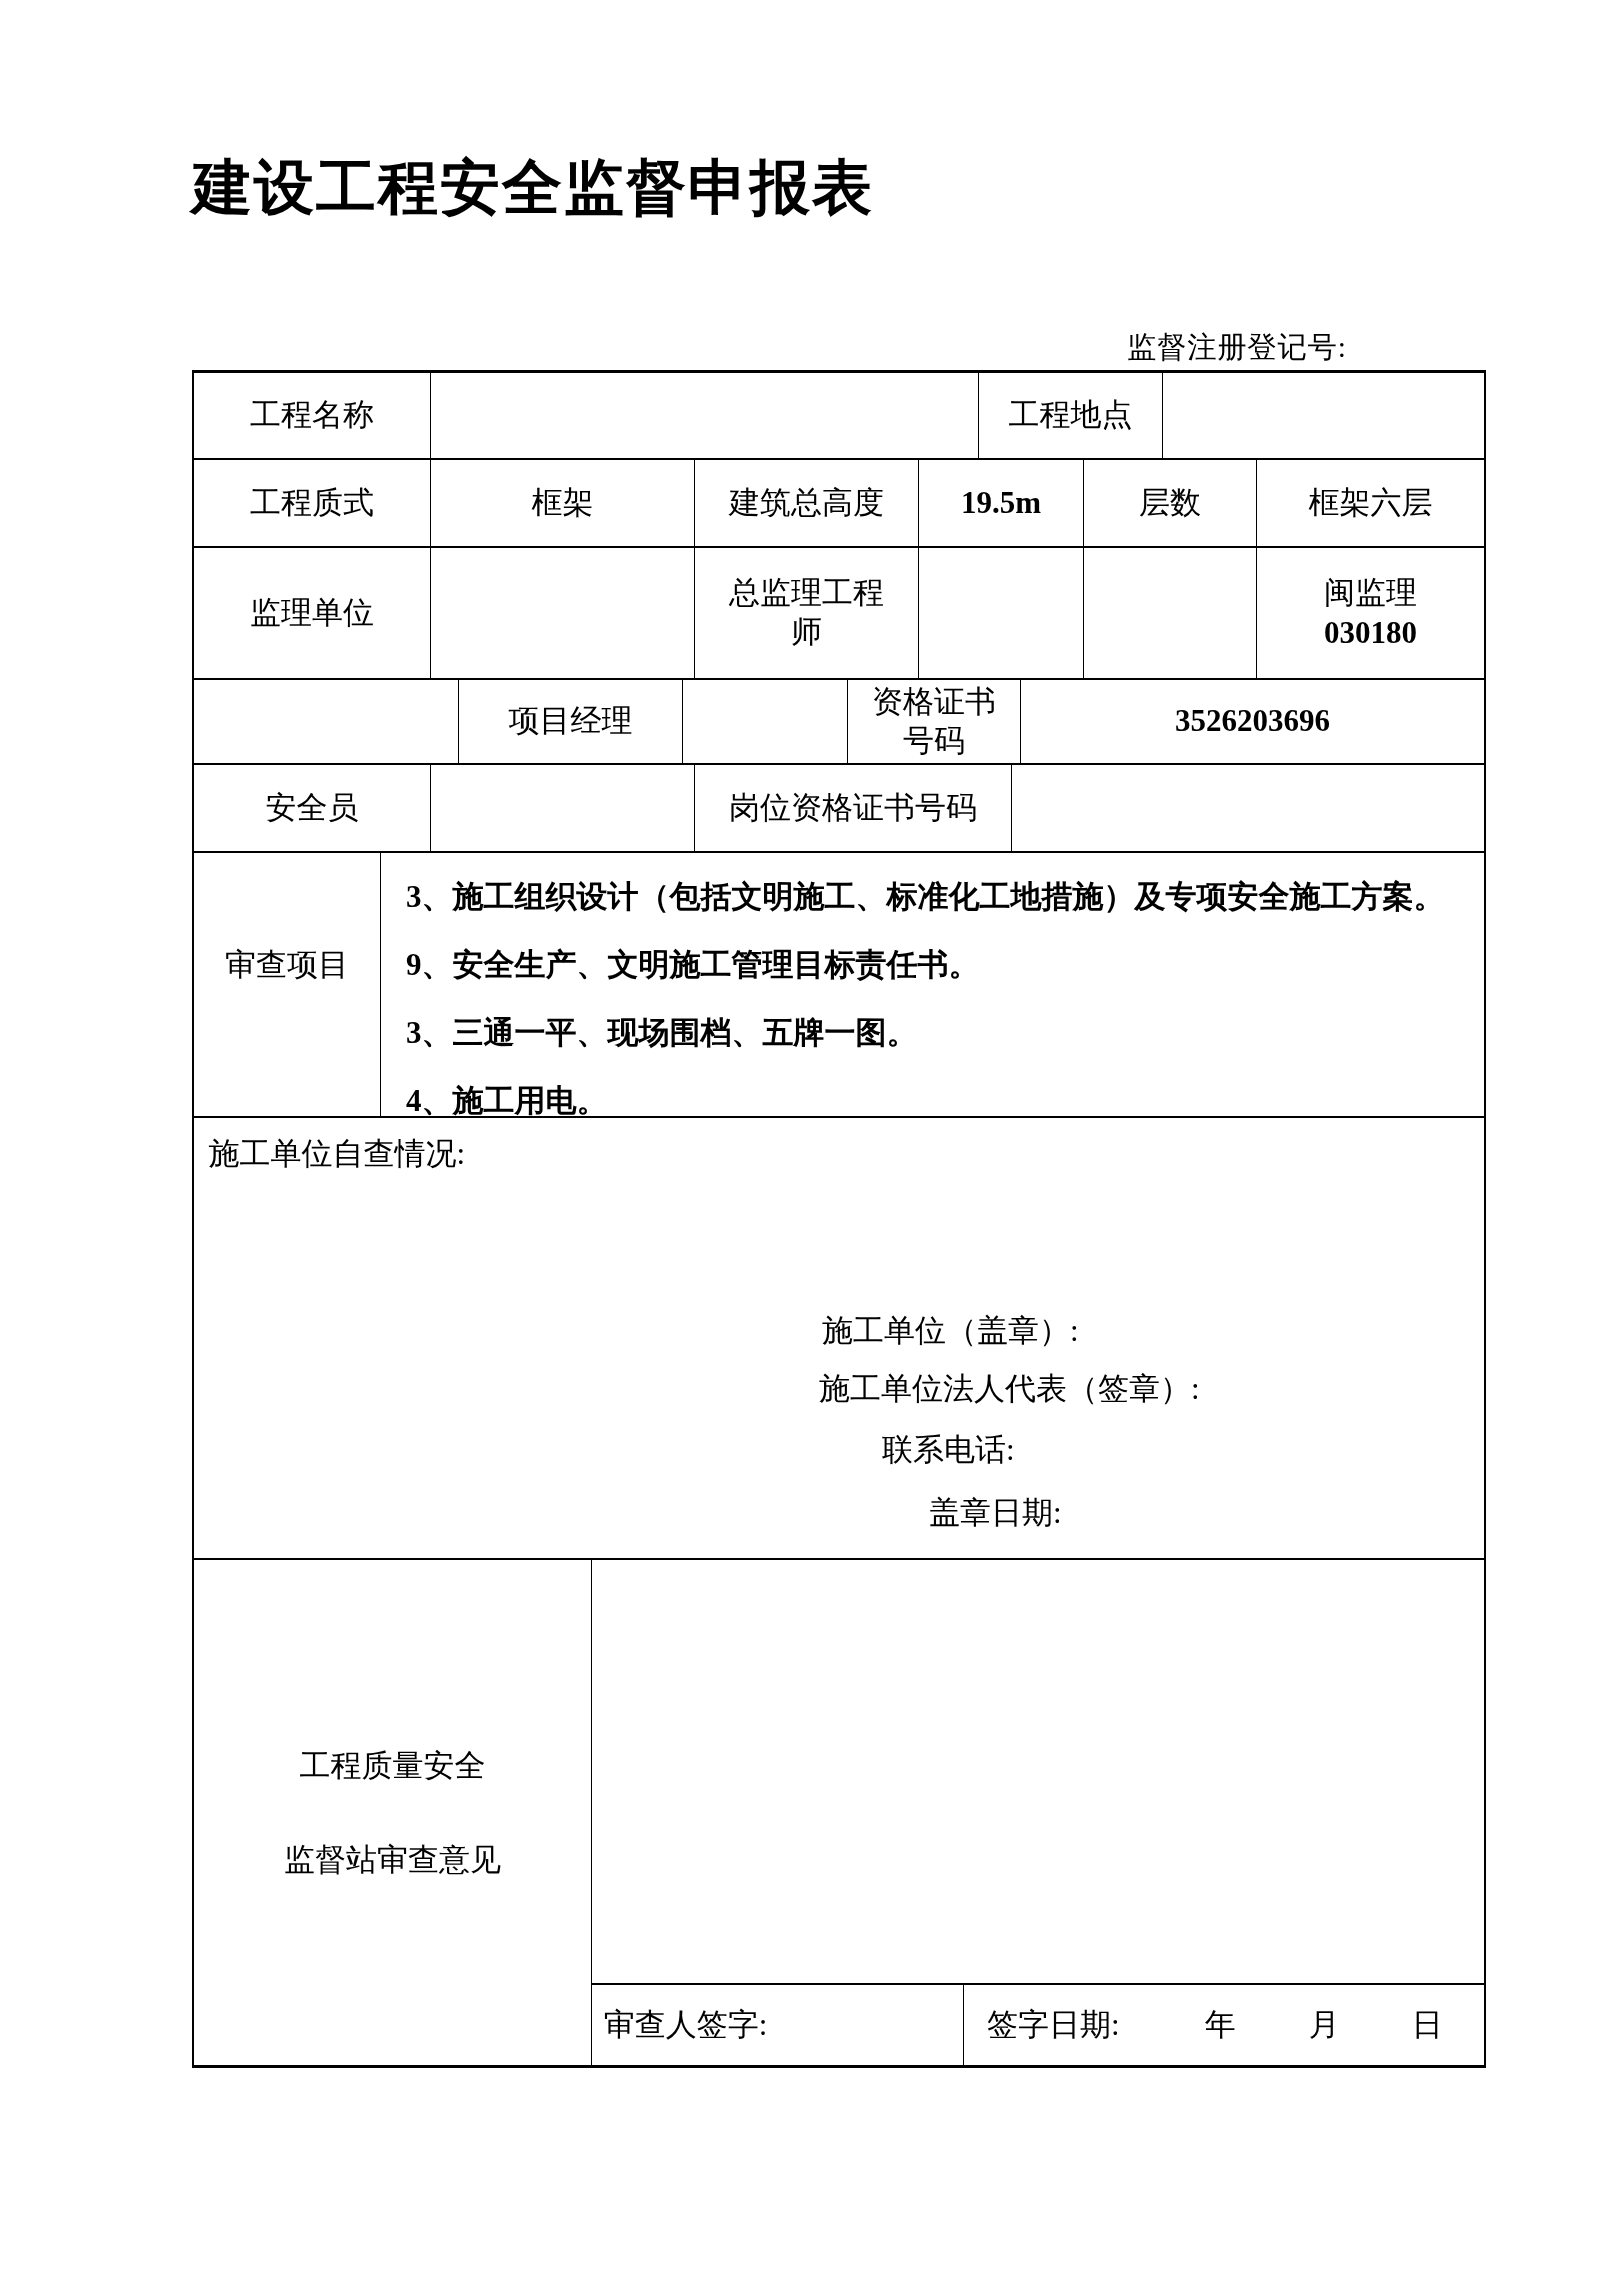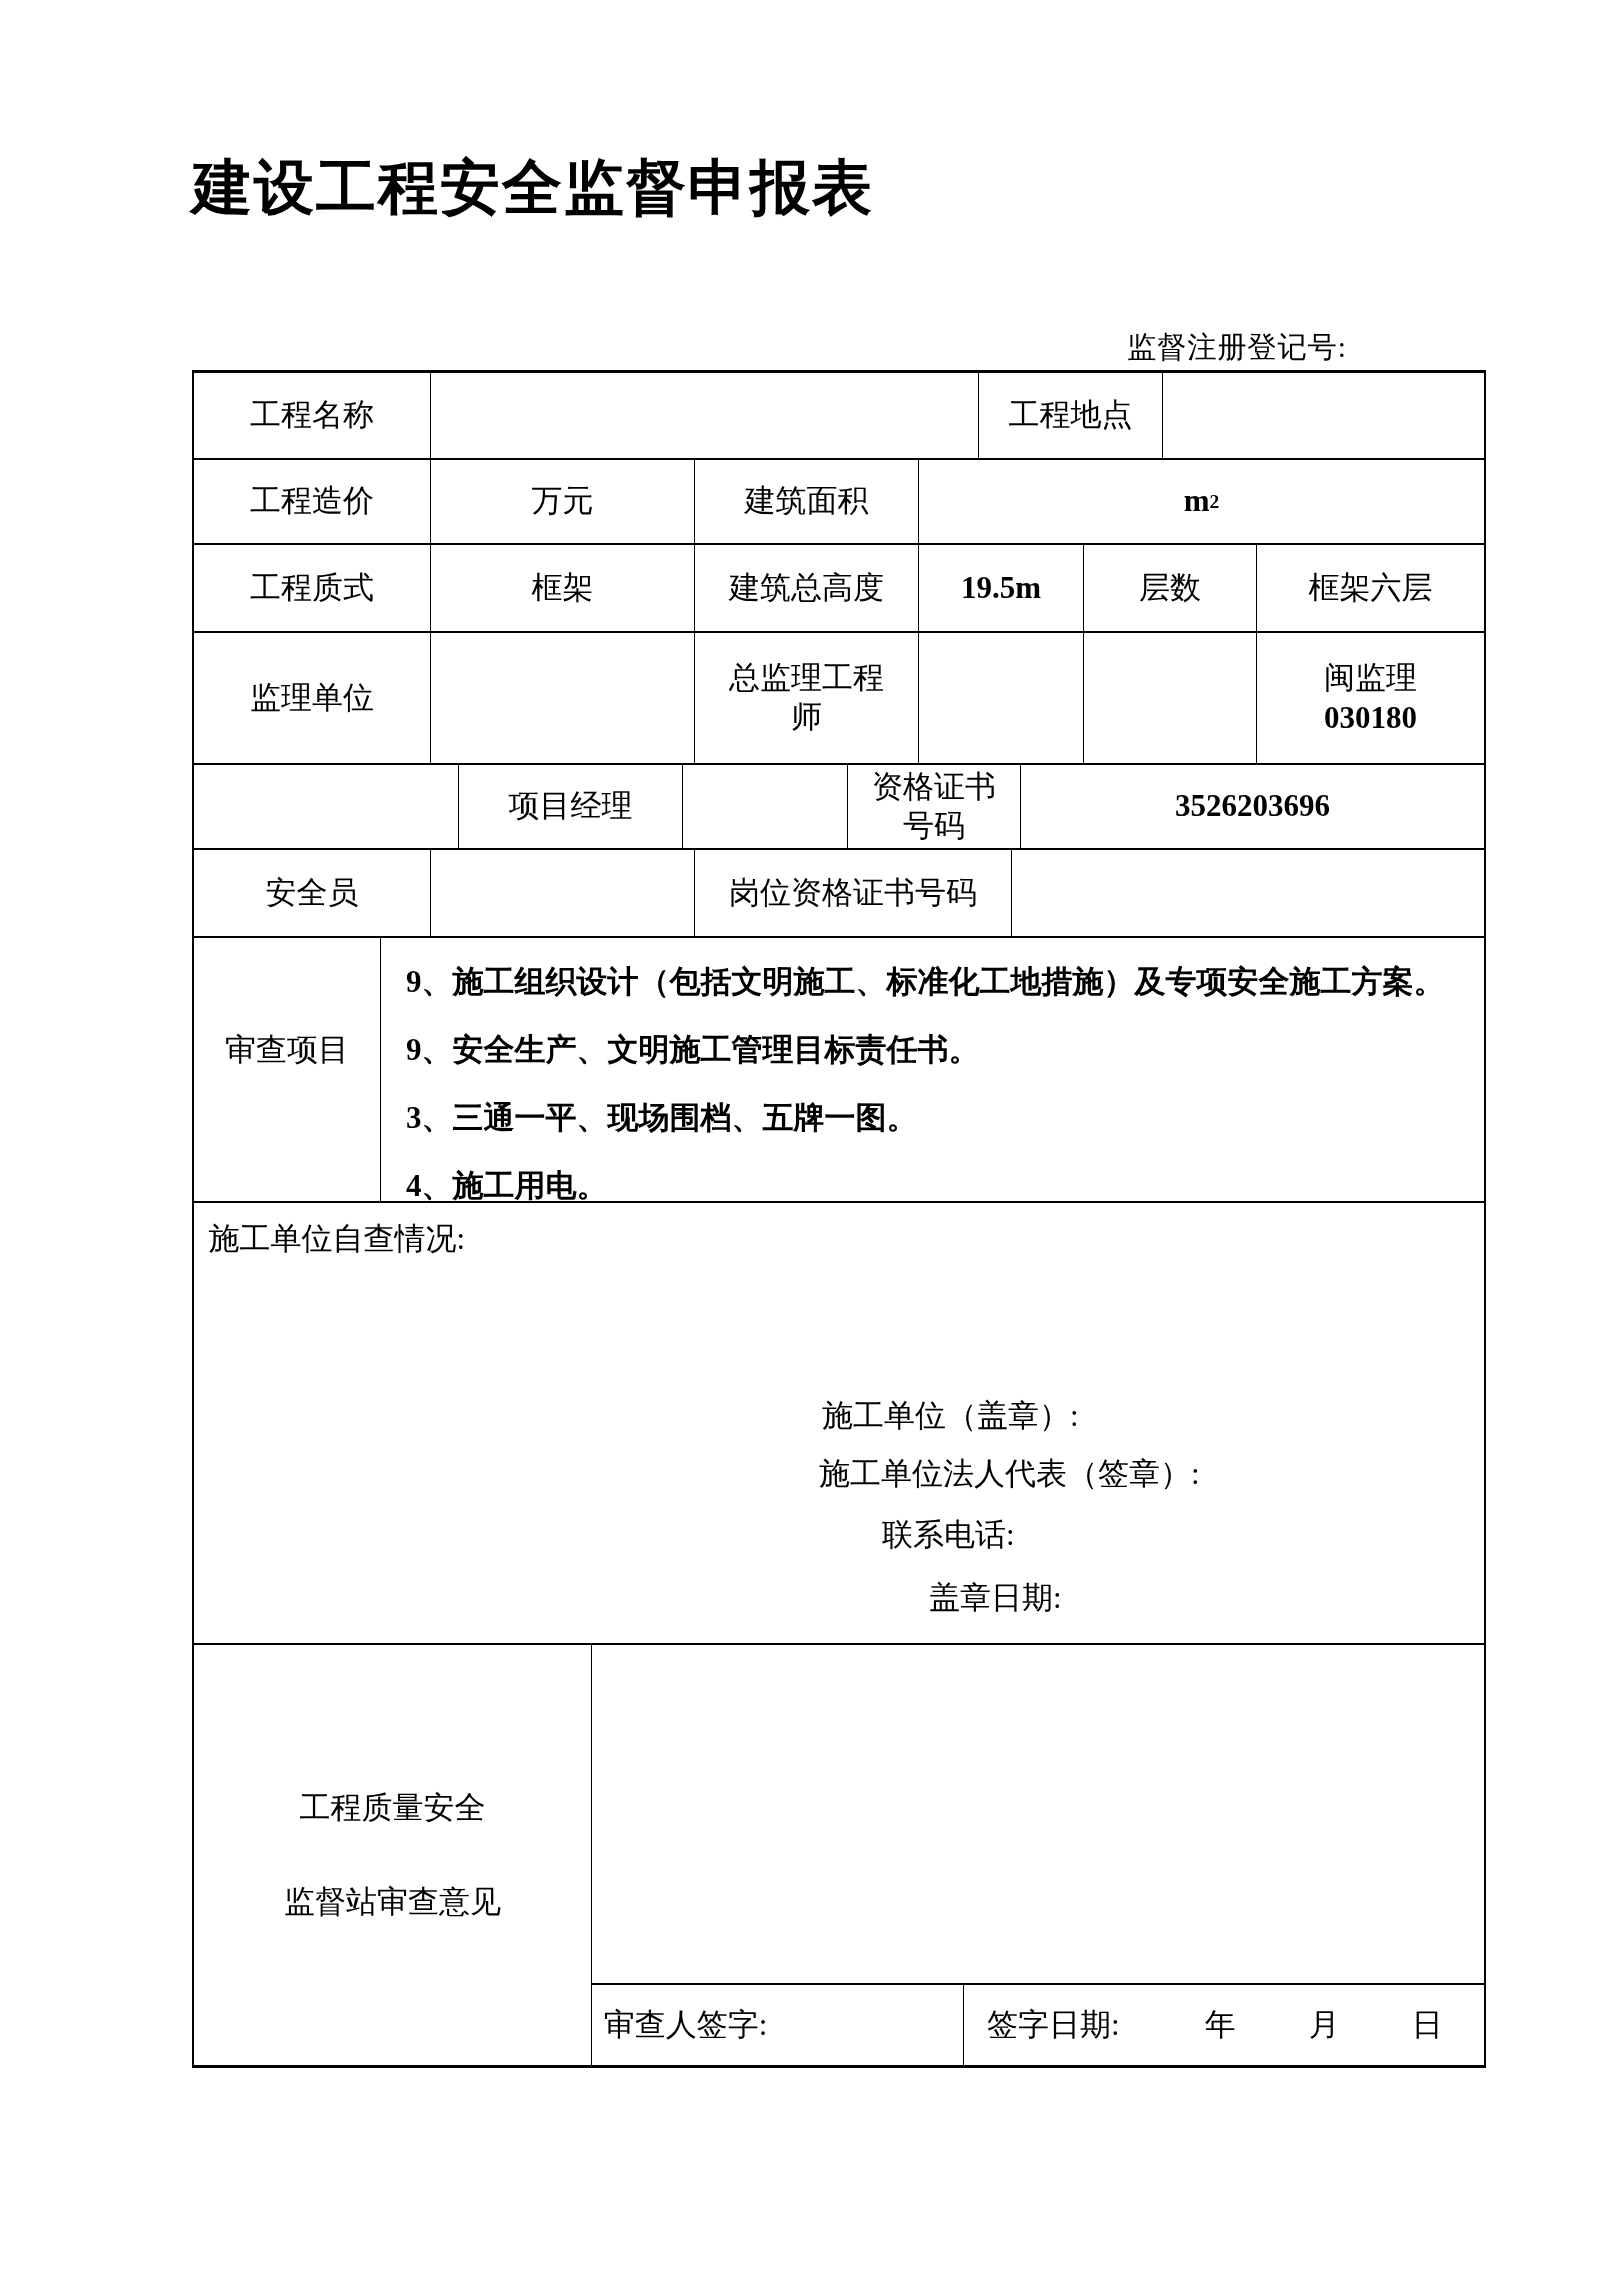--- a/index.html
+++ b/index.html
@@ -88,29 +88,20 @@
 
   <div class="form-table">
 
     <div class="trow" style="height:87px">
       <div class="cell" style="width:236px">工程名称</div>
       <div class="cell" style="width:548px"></div>
       <div class="cell" style="width:184px">工程地点</div>
       <div class="cell grow"></div>
     </div>
 
-    <div class="trow" style="height:85px">
-      <div class="cell" style="width:236px">工程造价</div>
-      <div class="cell" style="width:264px">万元</div>
-      <div class="cell" style="width:224px">建筑面积</div>
-      <div class="cell grow bold">
-        <span>m</span>
-          <sup>2</sup>
-      </div>
-    </div>
 
     <div class="trow" style="height:88px">
       <div class="cell" style="width:236px">工程质式</div>
       <div class="cell" style="width:264px">框架</div>
       <div class="cell" style="width:224px">建筑总高度</div>
       <div class="cell bold" style="width:165px">19.5m</div>
       <div class="cell" style="width:173px">层数</div>
       <div class="cell grow">框架六层</div>
     </div>
 
@@ -142,21 +133,21 @@
       <div class="cell" style="width:236px">安全员</div>
       <div class="cell" style="width:264px"></div>
       <div class="cell" style="width:317px">岗位资格证书号码</div>
       <div class="cell grow"></div>
     </div>
 
 
     <div class="trow" style="height:265px">
       <div class="cell review-label-cell" style="width:186px">审查项目</div>
       <div class="cell grow items-cell">
-        <div class="review-item">9、施工组织设计（包括文明施工、标准化工地措施）及专项安全施工方案。</div>
+        <div class="review-item">3、施工组织设计（包括文明施工、标准化工地措施）及专项安全施工方案。</div>
         <div class="review-item">9、安全生产、文明施工管理目标责任书。</div>
         <div class="review-item">3、三通一平、现场围档、五牌一图。</div>
         <div class="review-item">4、施工用电。</div>
       </div>
     </div>
 
     <div class="trow" style="height:442px">
       <div class="cell grow self-cell">
         <div class="self-label">施工单位自查情况:</div>
         <div class="sign-line l1">施工单位（盖章）:</div>

